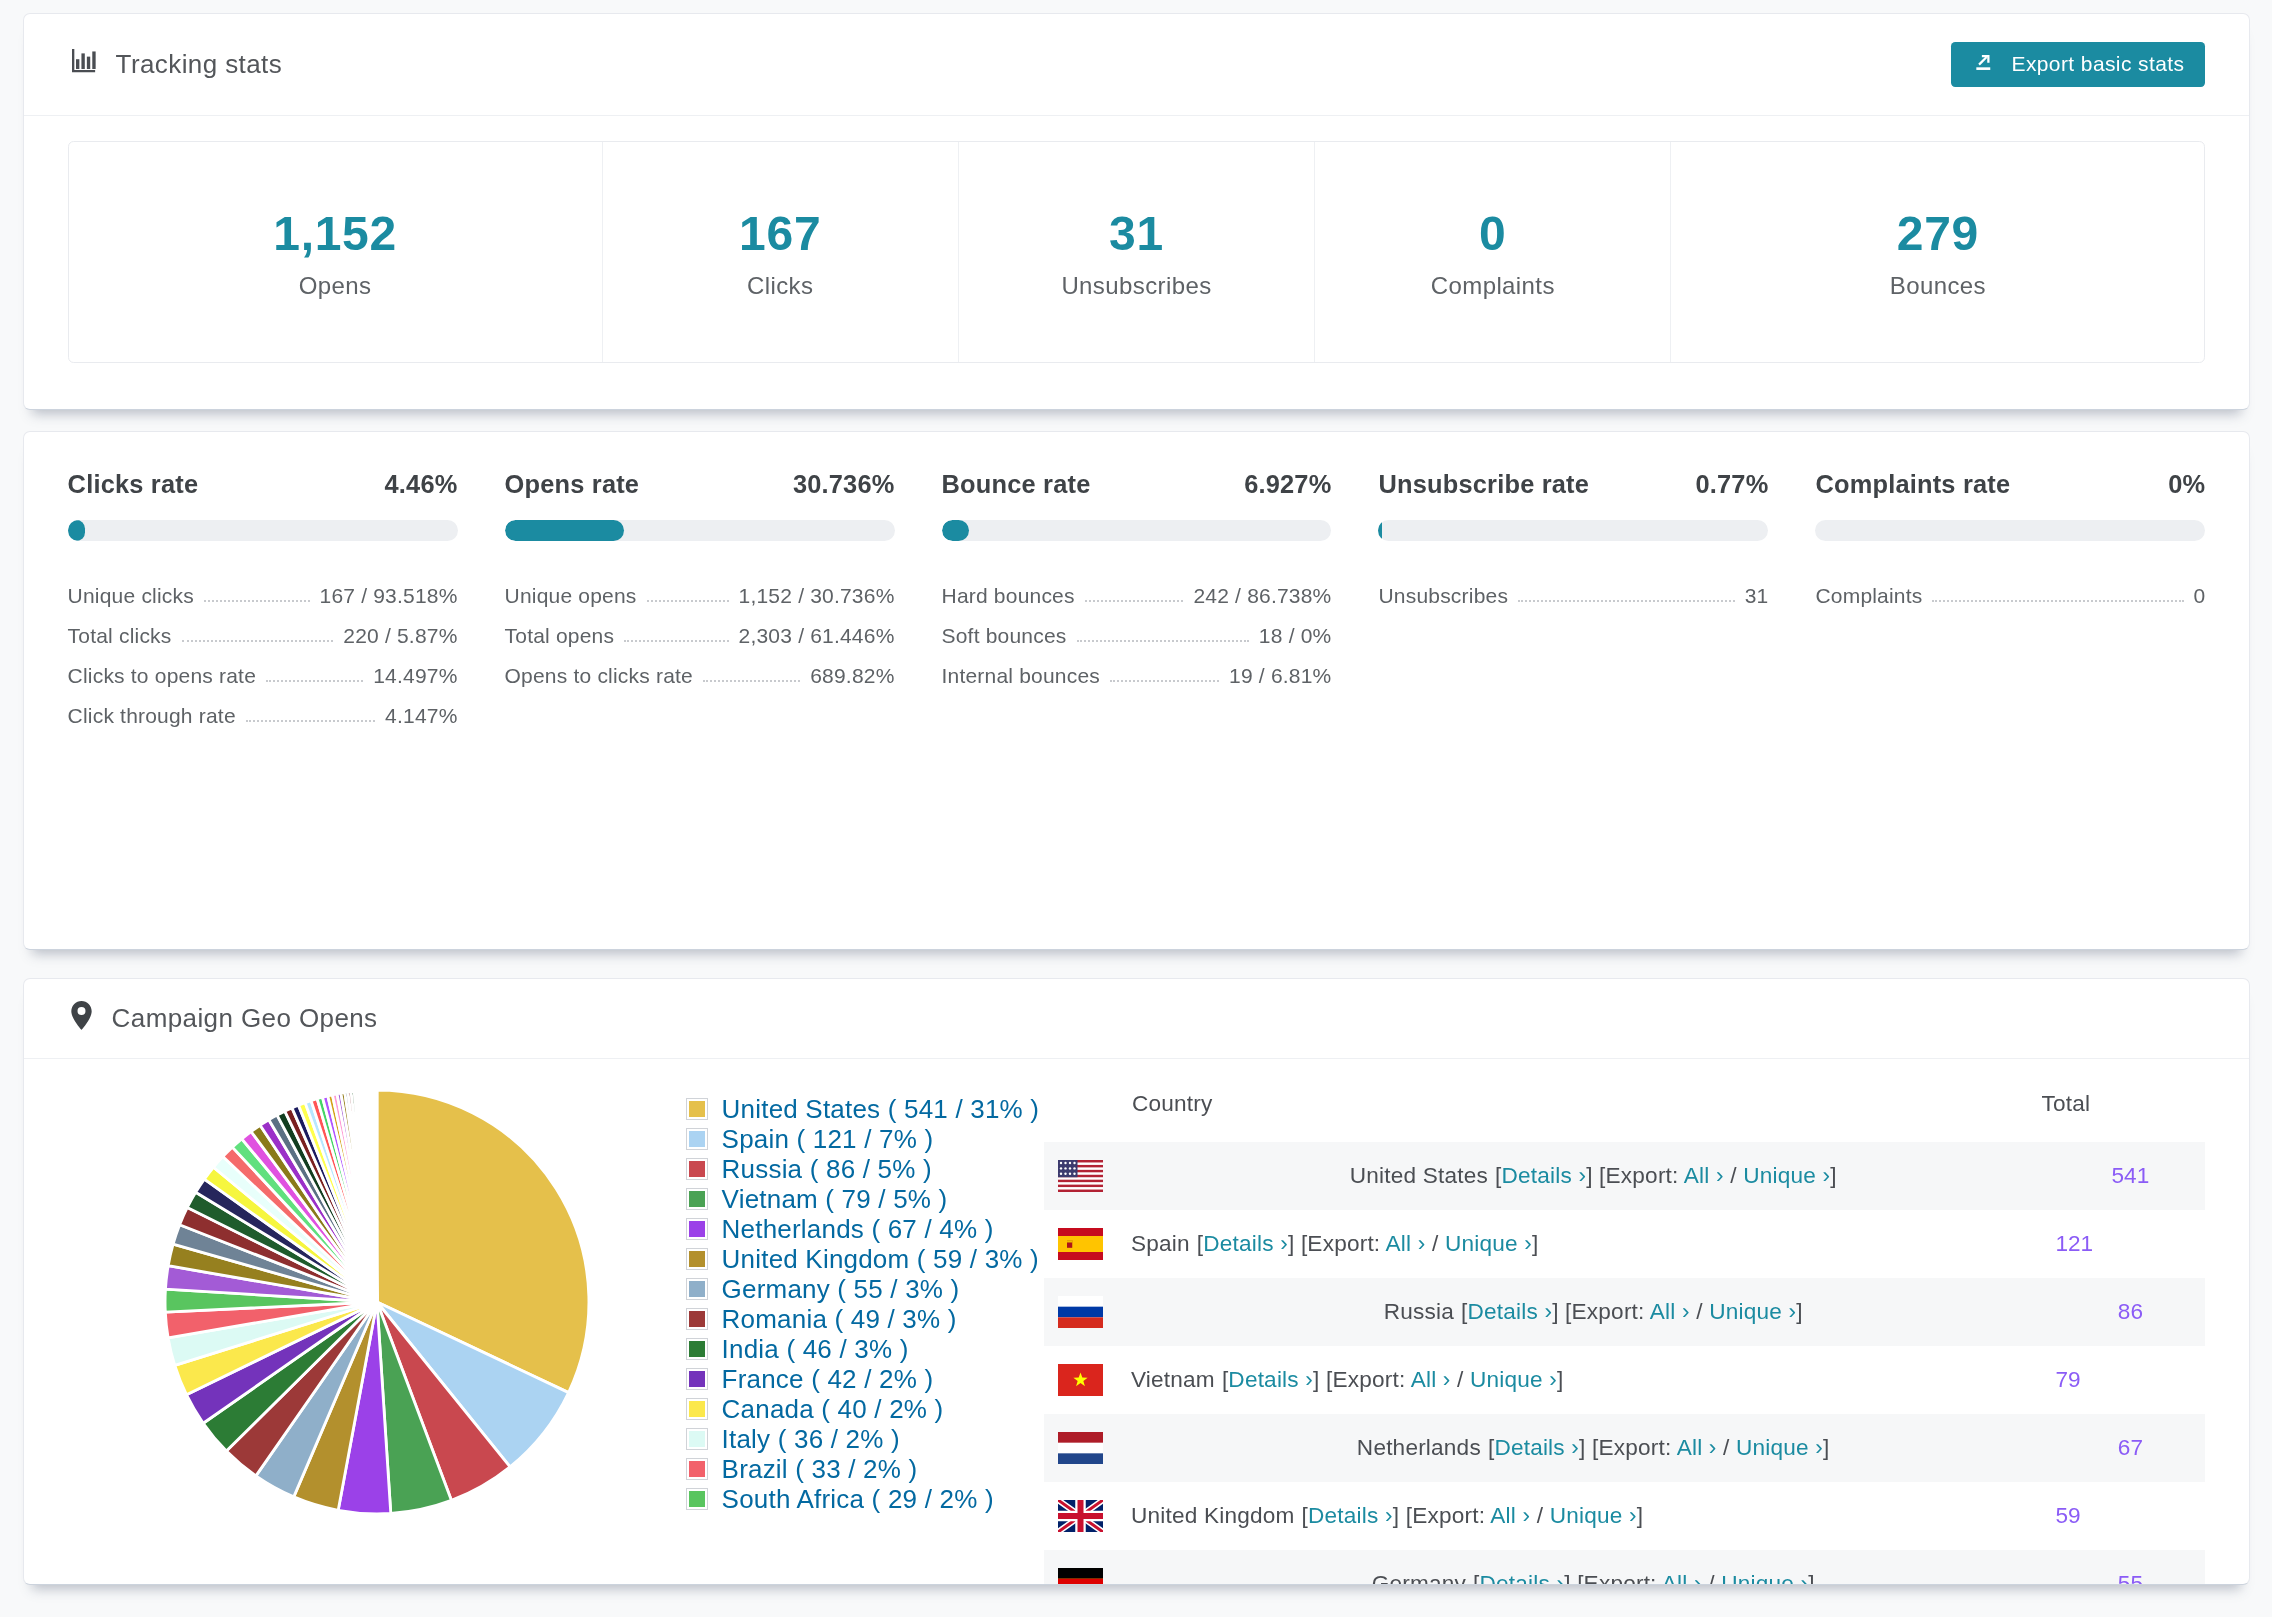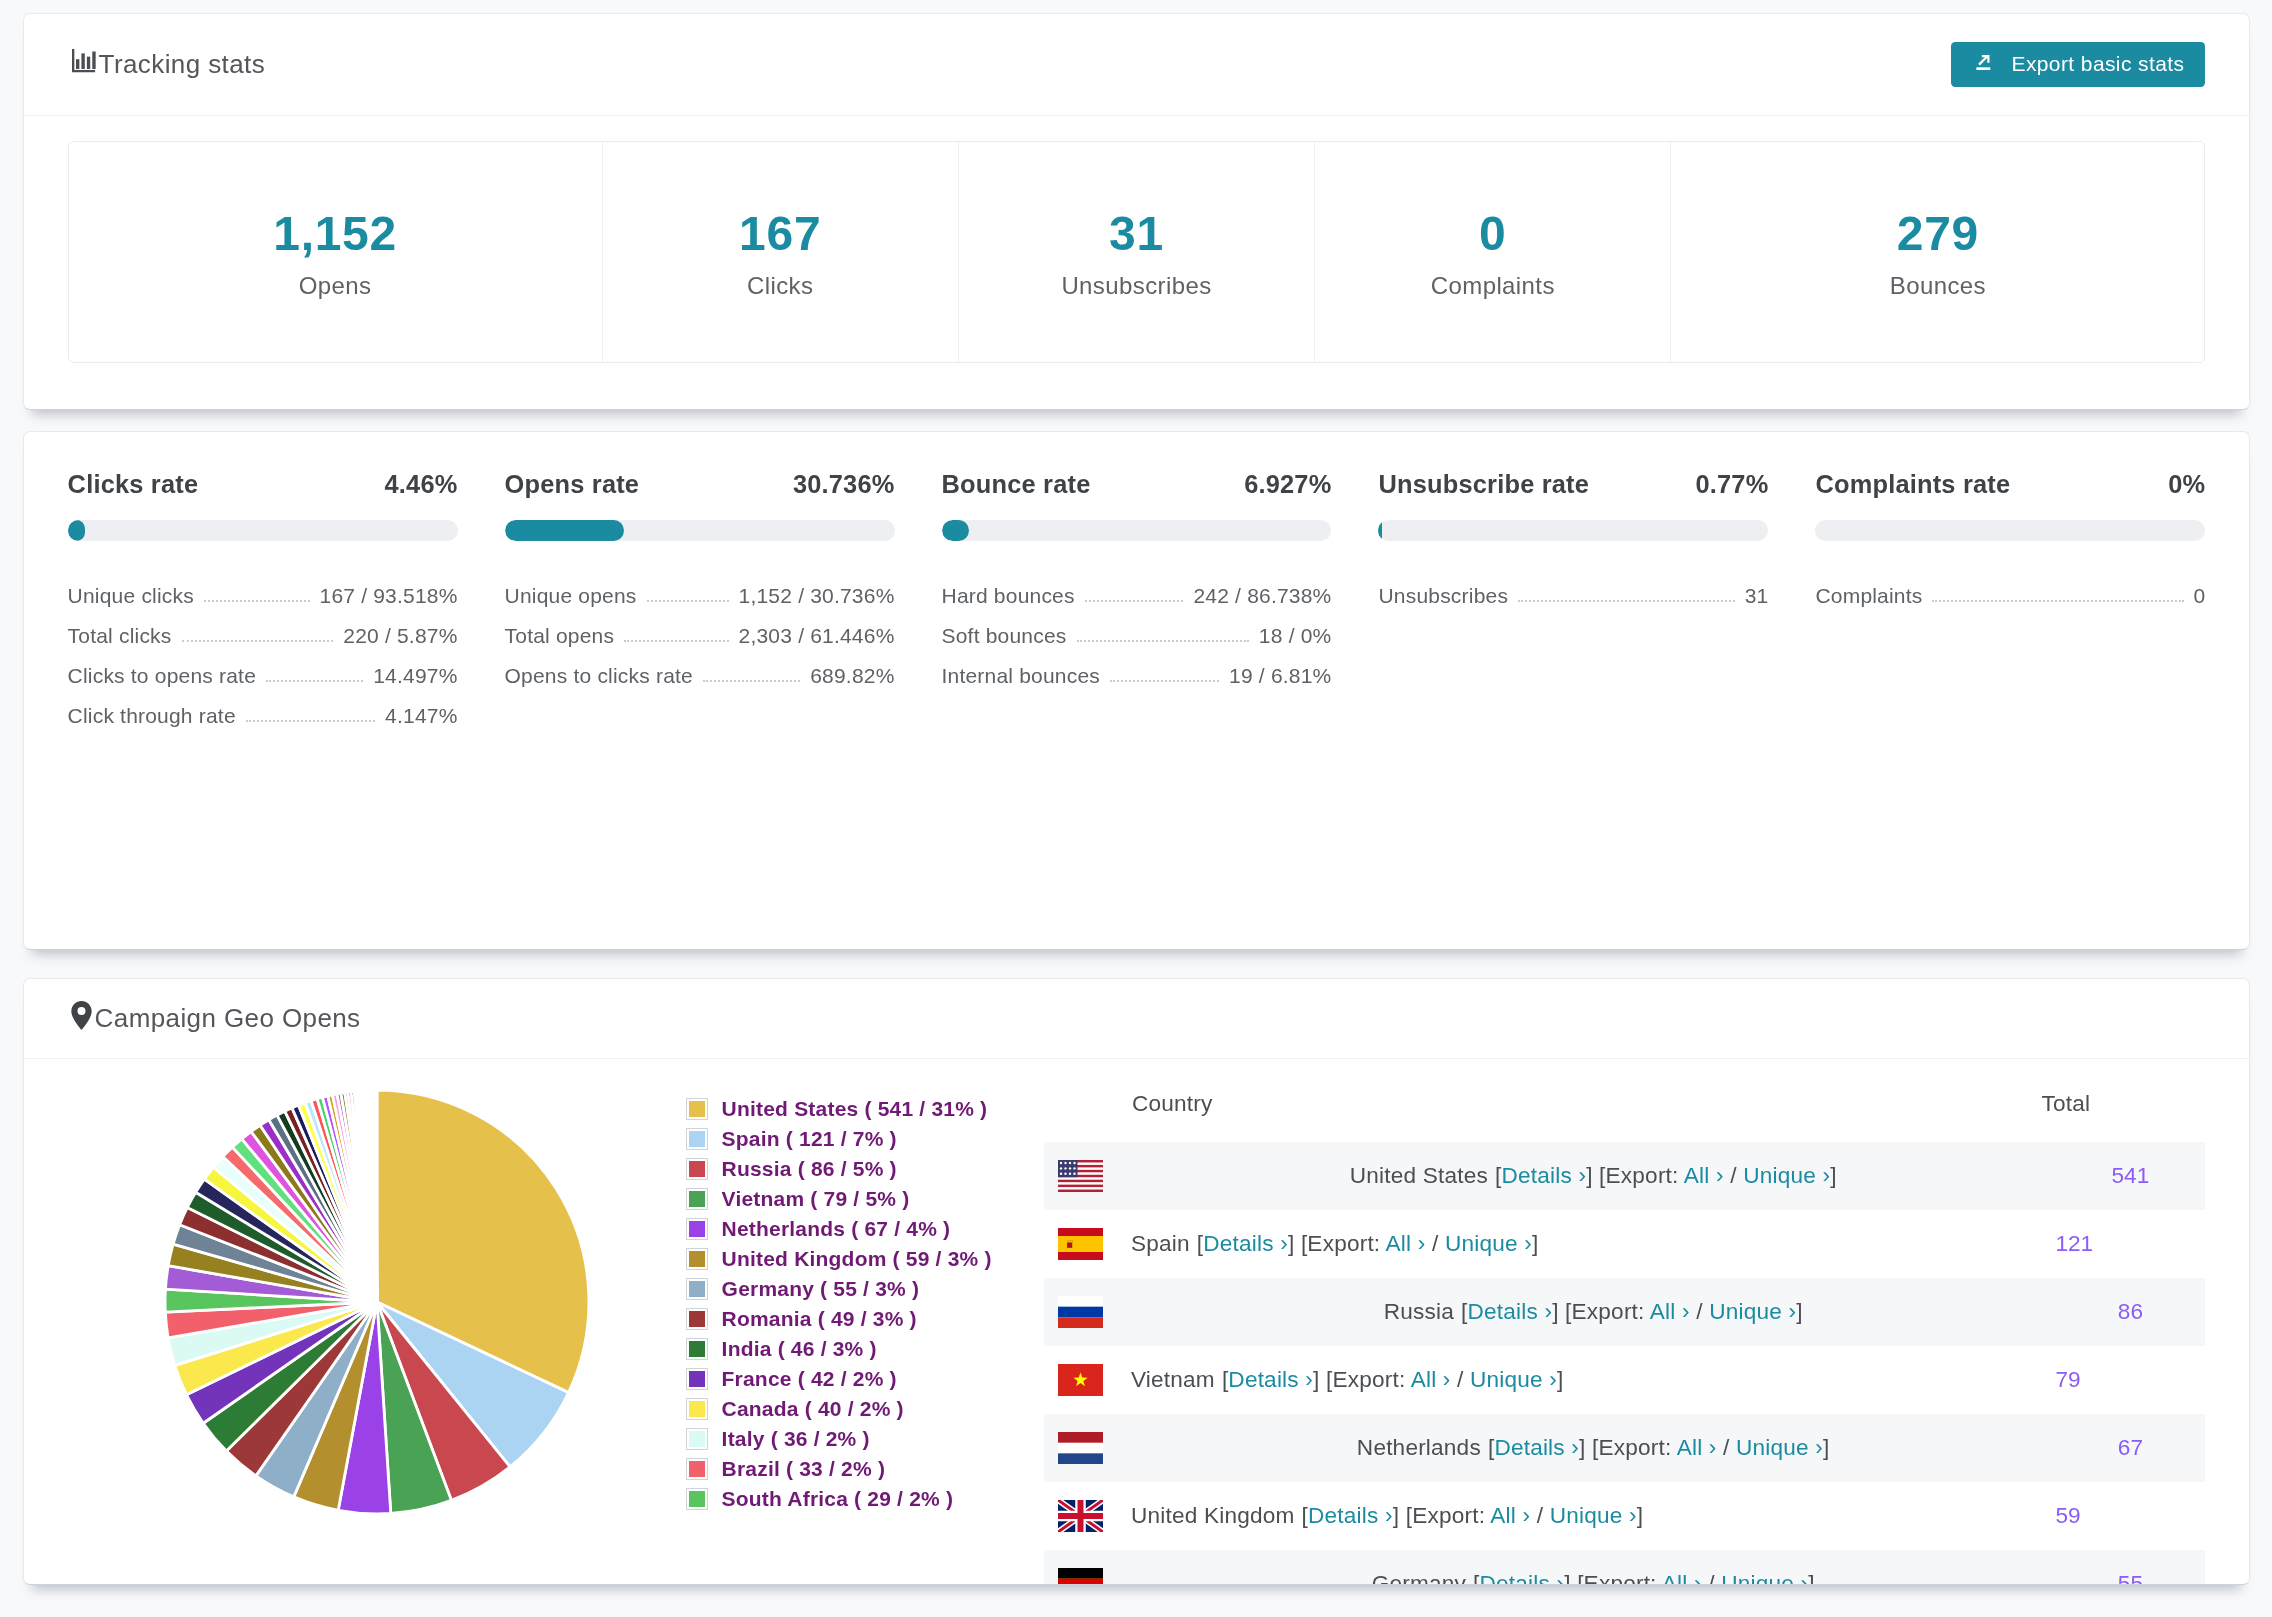--- a/index.html
+++ b/index.html
@@ -14,21 +14,21 @@
     border:1.4px solid #e7e9ee;border-bottom-color:#ccd3dd;border-radius:7px;
     box-shadow:0 12.7px 11.3px -9.2px rgba(110,120,140,.45);
     box-sizing:border-box;
   }
   #card-tracking{top:12.7px;height:397px;}
   #card-rates{top:431px;height:519px;}
   #card-geo{top:978px;height:607px;overflow:hidden;}
 
   .card-header{display:flex;align-items:center;padding:0 44px;height:102px;box-sizing:border-box;}
   .hdr-border{border-bottom:1.4px solid #eef0f3;}
-  .card-title{font-size:26px;color:#53565a;display:flex;align-items:center;gap:0;font-weight:400;letter-spacing:0.4px;}
+  .card-title{font-size:26px;color:#53565a;display:flex;align-items:center;gap:17px;font-weight:400;letter-spacing:0.4px;}
   .card-title svg{flex:none;}
 
   .export-btn{
     margin-left:auto;background:var(--accent);color:#fff;font-size:21px;
     height:45px;padding:0 21px;border:none;border-radius:4.2px;
     display:flex;align-items:center;gap:17px;letter-spacing:0.4px;cursor:pointer;
     font-family:"Liberation Sans", sans-serif;
   }
 
   
@@ -50,21 +50,21 @@
   .rate-row-label,.rate-row-value{font-size:21px;color:#5e6266;white-space:nowrap;letter-spacing:0.2px;}
   .leader{flex:1;margin:0 10px 6.4px;border-bottom:2.1px dotted #c8cace;}
 
   
   .geo-content{display:flex;align-items:flex-start;padding:0 44px;}
   .pie-wrap{flex:none;width:528px;padding-left:90px;padding-top:24px;box-sizing:content-box;}
   .legend{flex:none;width:333px;padding-top:35px;}
   .legend-item{display:flex;align-items:center;gap:14px;height:30px;}
   .legend-box{flex:none;width:20px;height:20px;border:1.4px solid #d0d3d8;background:#fff;display:flex;}
   .legend-swatch{flex:1;margin:2.1px;}
-  .legend-label{font-size:21px;color:#701a75;white-space:nowrap;letter-spacing:0.2px;font-weight:bold;}
+  .legend-label{font-size:26px;color:#0369a1;white-space:nowrap;letter-spacing:0.2px;}
 
   .geo-table{flex:1;margin-left:25.4px;min-width:0;}
   .gt-head{display:flex;align-items:center;padding:32px 0 25.4px;}
   .gt-head-country{flex:1;padding-left:88px;font-size:22.6px;color:#4b4e53;letter-spacing:0.2px;}
   .gt-head-total{flex:none;width:164px;font-size:22.6px;color:#4b4e53;letter-spacing:0.2px;}
   .gt-row{display:flex;align-items:center;height:68px;padding-left:14px;box-sizing:border-box;}
   .gt-row.striped{background:#f6f7f8;text-align:center;}
   .gt-flag{flex:none;width:45px;height:32px;margin-right:28px;overflow:hidden;display:flex;}
   .gt-flag svg{width:100%;height:100%;display:block;}
   .gt-cell-country{flex:1;font-size:22.6px;color:#4b4e53;white-space:nowrap;overflow:hidden;letter-spacing:0.2px;}

